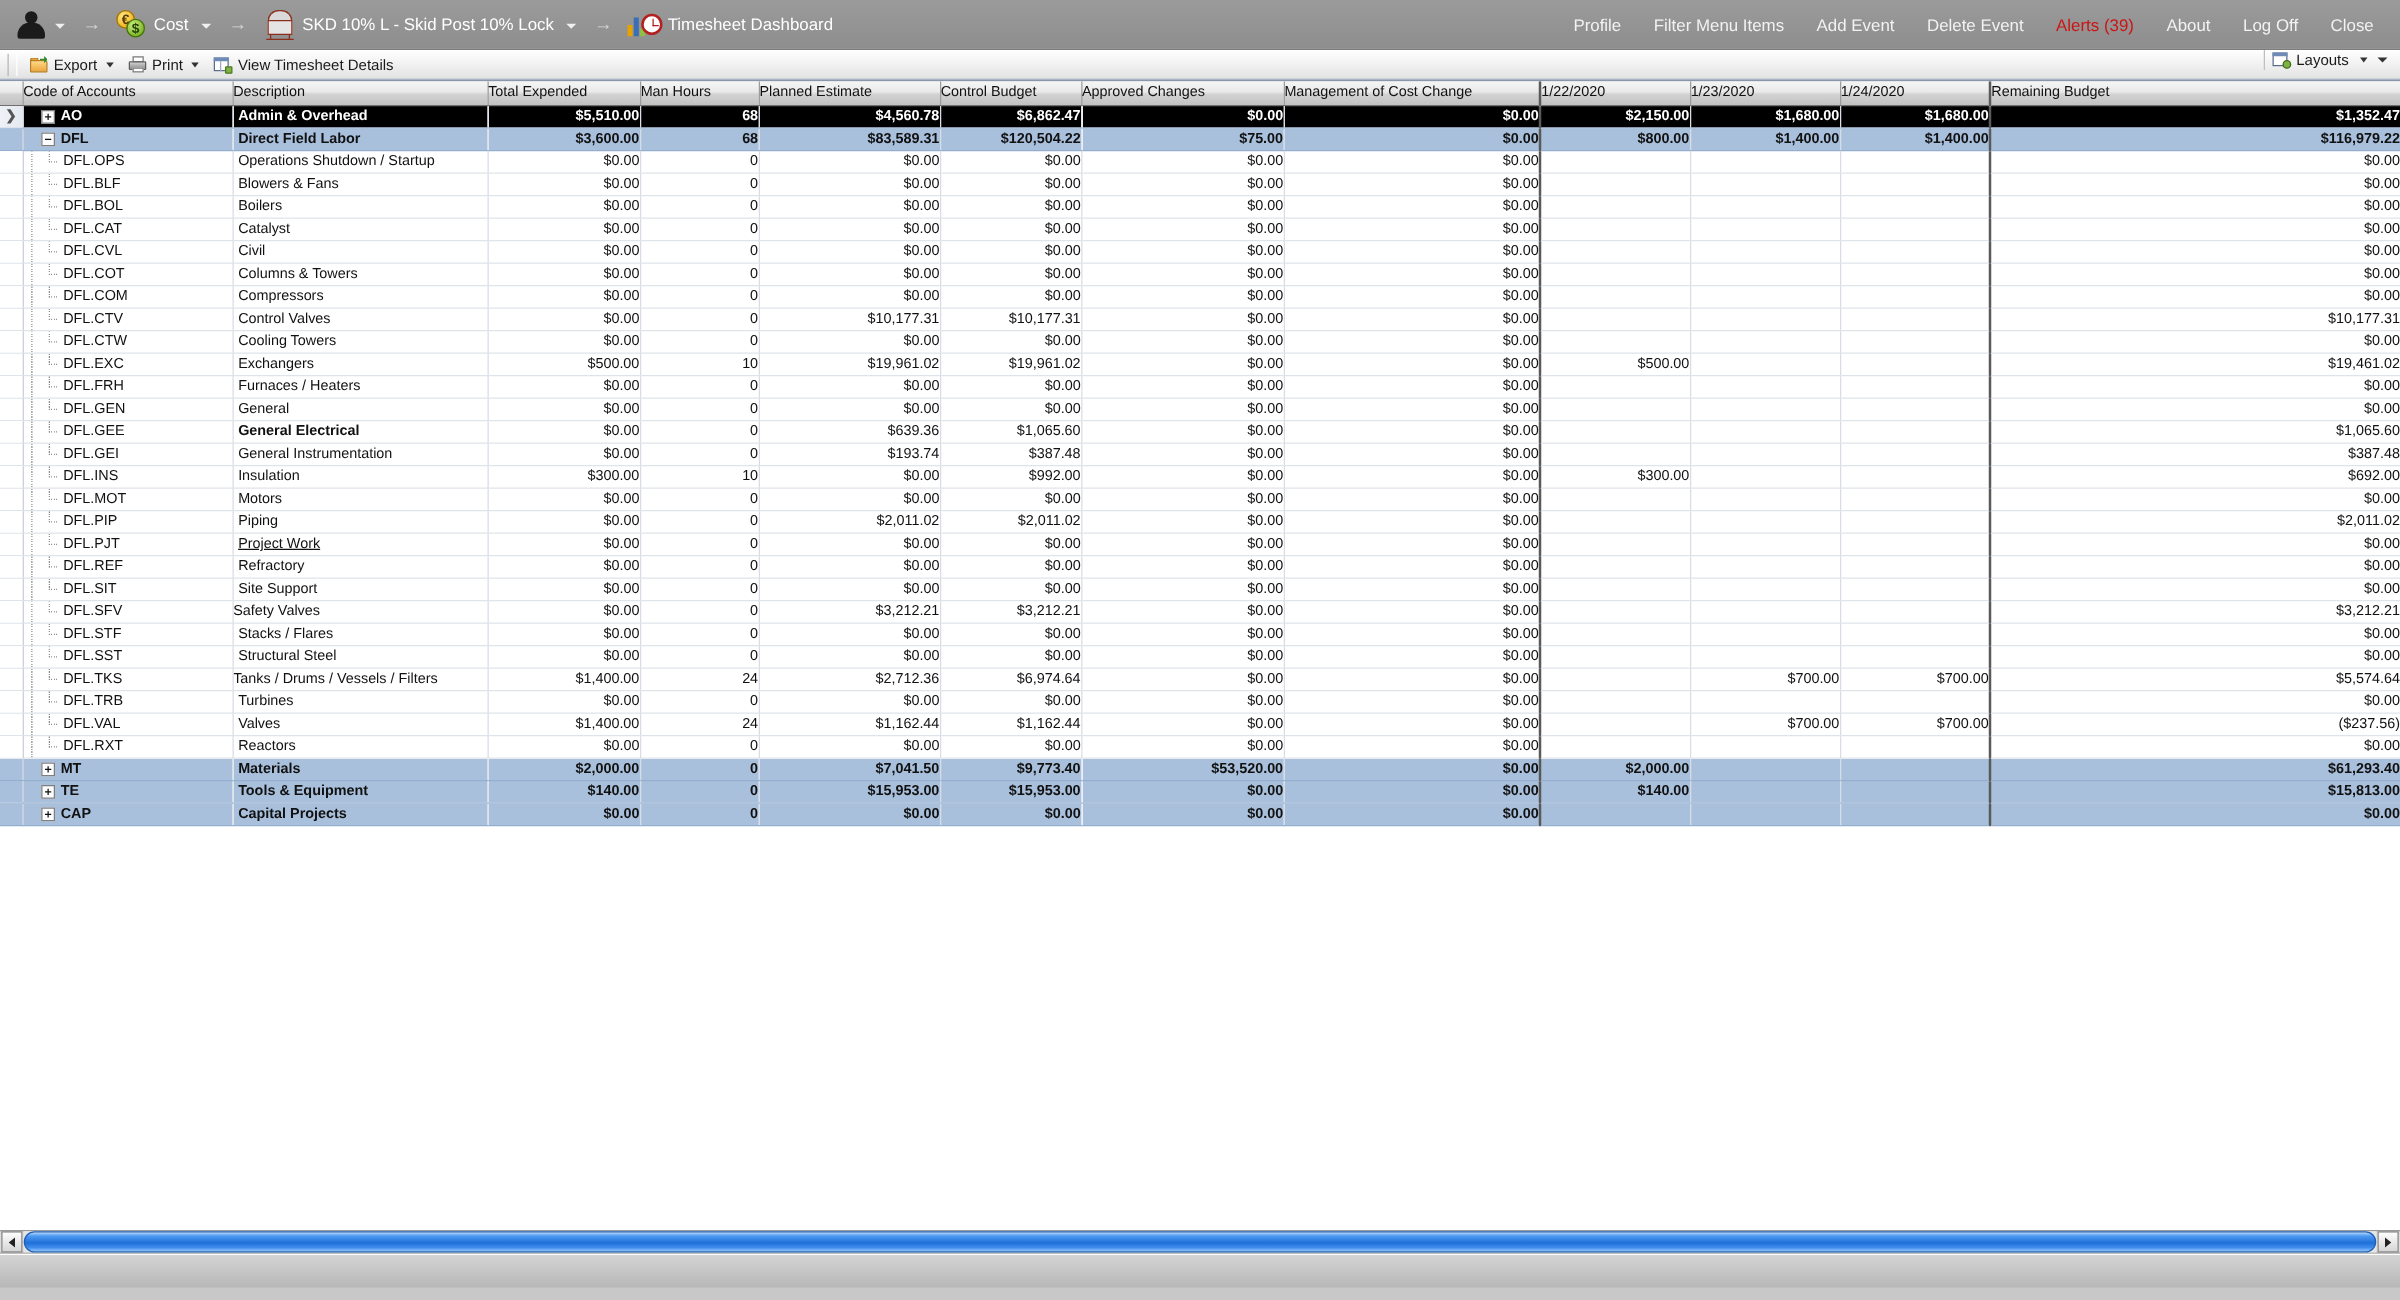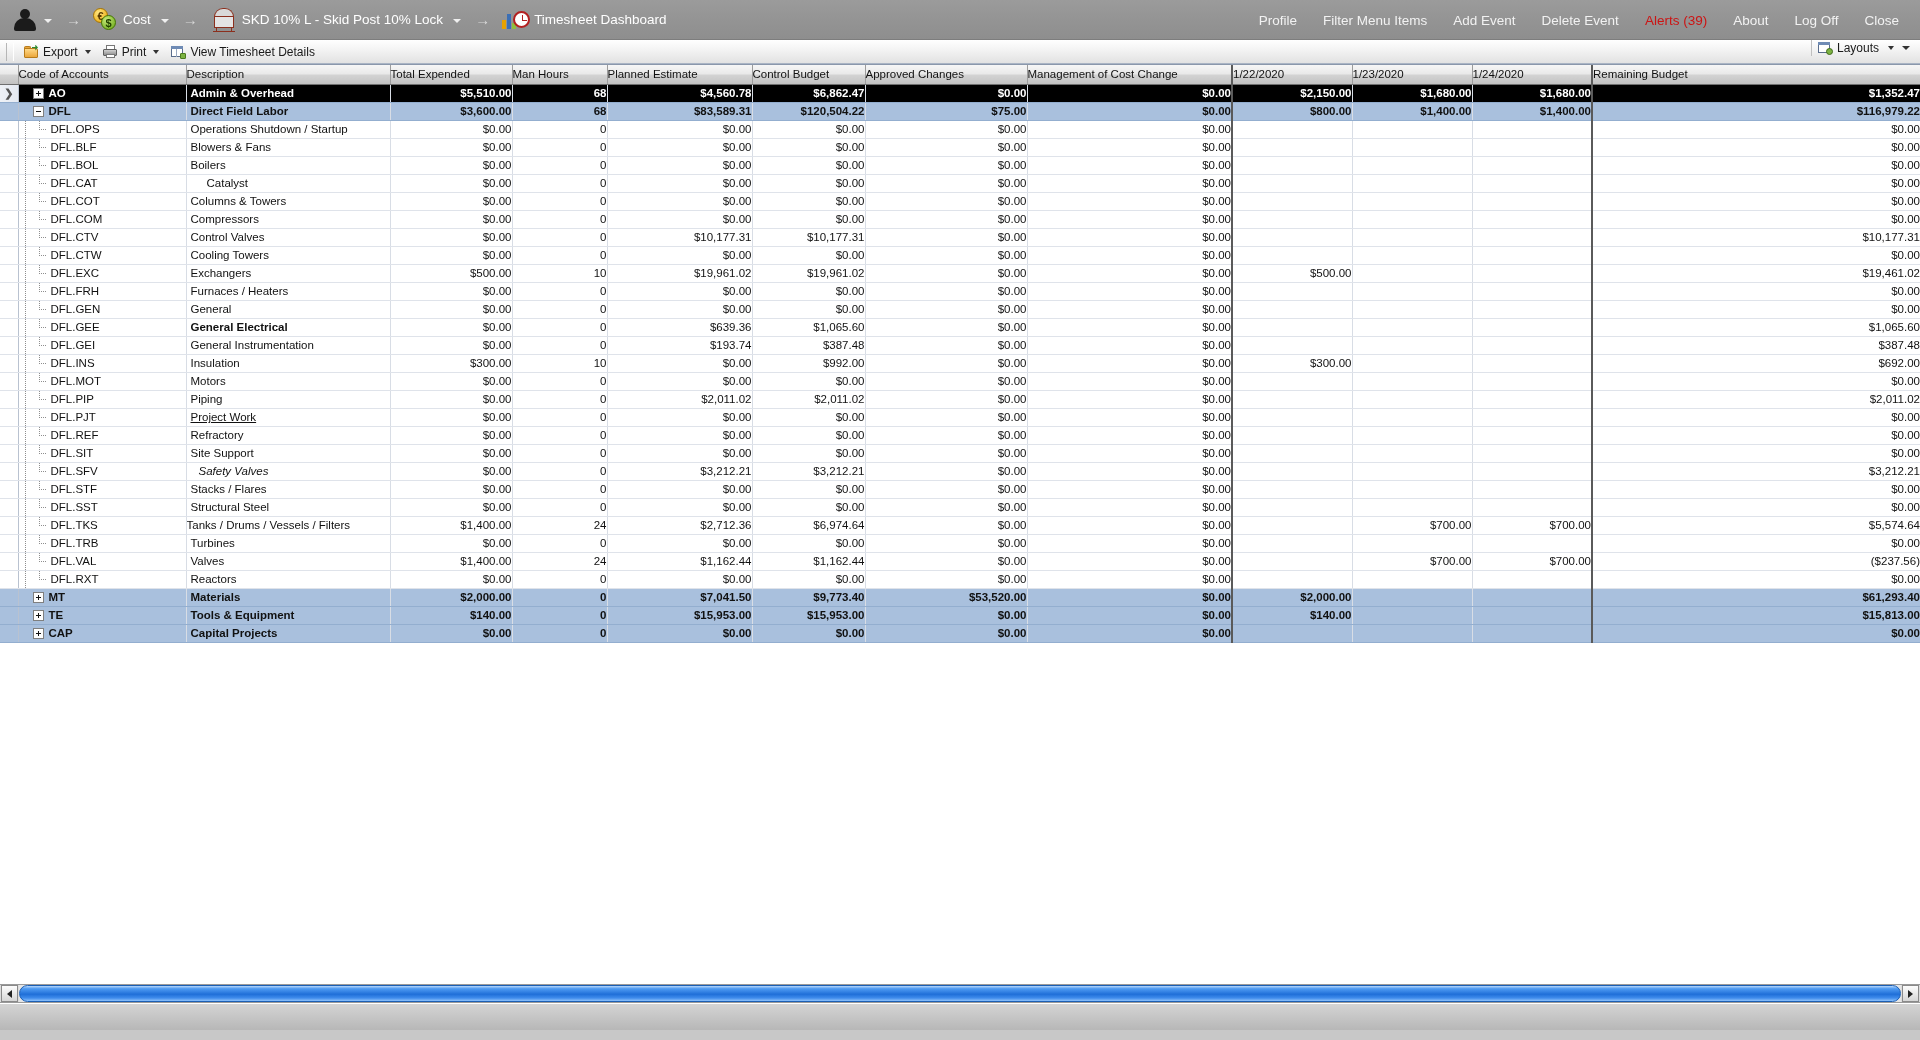--- a/index.html
+++ b/index.html
@@ -473,21 +473,42 @@
         </tr>
         <tr class="detail">
           <td class="gutter"></td>
           <td class="txt">
             <div class="treecell">
               <span class="tindent vline"></span>
               <span class="tindent elbow"></span>
               <span class="tlabel pad">DFL.CAT</span>
             </div>
           </td>
-          <td class="txt" style="padding-left: 20px;">Catalyst</td>
+          <td class="txt" style="padding-left: 4px;">Catalyst</td>
+          <td class="num">$0.00</td>
+          <td class="num">0</td>
+          <td class="num">$0.00</td>
+          <td class="num">$0.00</td>
+          <td class="num">$0.00</td>
+          <td class="num">$0.00</td>
+          <td class="num thick-l"></td>
+          <td class="num"></td>
+          <td class="num"></td>
+          <td class="num thick-l last">$0.00</td>
+        </tr>
+        <tr class="detail">
+          <td class="gutter"></td>
+          <td class="txt">
+            <div class="treecell">
+              <span class="tindent vline"></span>
+              <span class="tindent elbow"></span>
+              <span class="tlabel pad">DFL.CVL</span>
+            </div>
+          </td>
+          <td class="txt" style="padding-left: 4px;">Civil</td>
           <td class="num">$0.00</td>
           <td class="num">0</td>
           <td class="num">$0.00</td>
           <td class="num">$0.00</td>
           <td class="num">$0.00</td>
           <td class="num">$0.00</td>
           <td class="num thick-l"></td>
           <td class="num"></td>
           <td class="num"></td>
           <td class="num thick-l last">$0.00</td>
@@ -809,21 +830,21 @@
         </tr>
         <tr class="detail">
           <td class="gutter"></td>
           <td class="txt">
             <div class="treecell">
               <span class="tindent vline"></span>
               <span class="tindent elbow"></span>
               <span class="tlabel pad">DFL.SFV</span>
             </div>
           </td>
-          <td class="txt" style="padding-left: 12px; font-style: italic;">Safety Valves</td>
+          <td class="txt" style="padding-left: 0;">Safety Valves</td>
           <td class="num">$0.00</td>
           <td class="num">0</td>
           <td class="num">$3,212.21</td>
           <td class="num">$3,212.21</td>
           <td class="num">$0.00</td>
           <td class="num">$0.00</td>
           <td class="num thick-l"></td>
           <td class="num"></td>
           <td class="num"></td>
           <td class="num thick-l last">$3,212.21</td>

